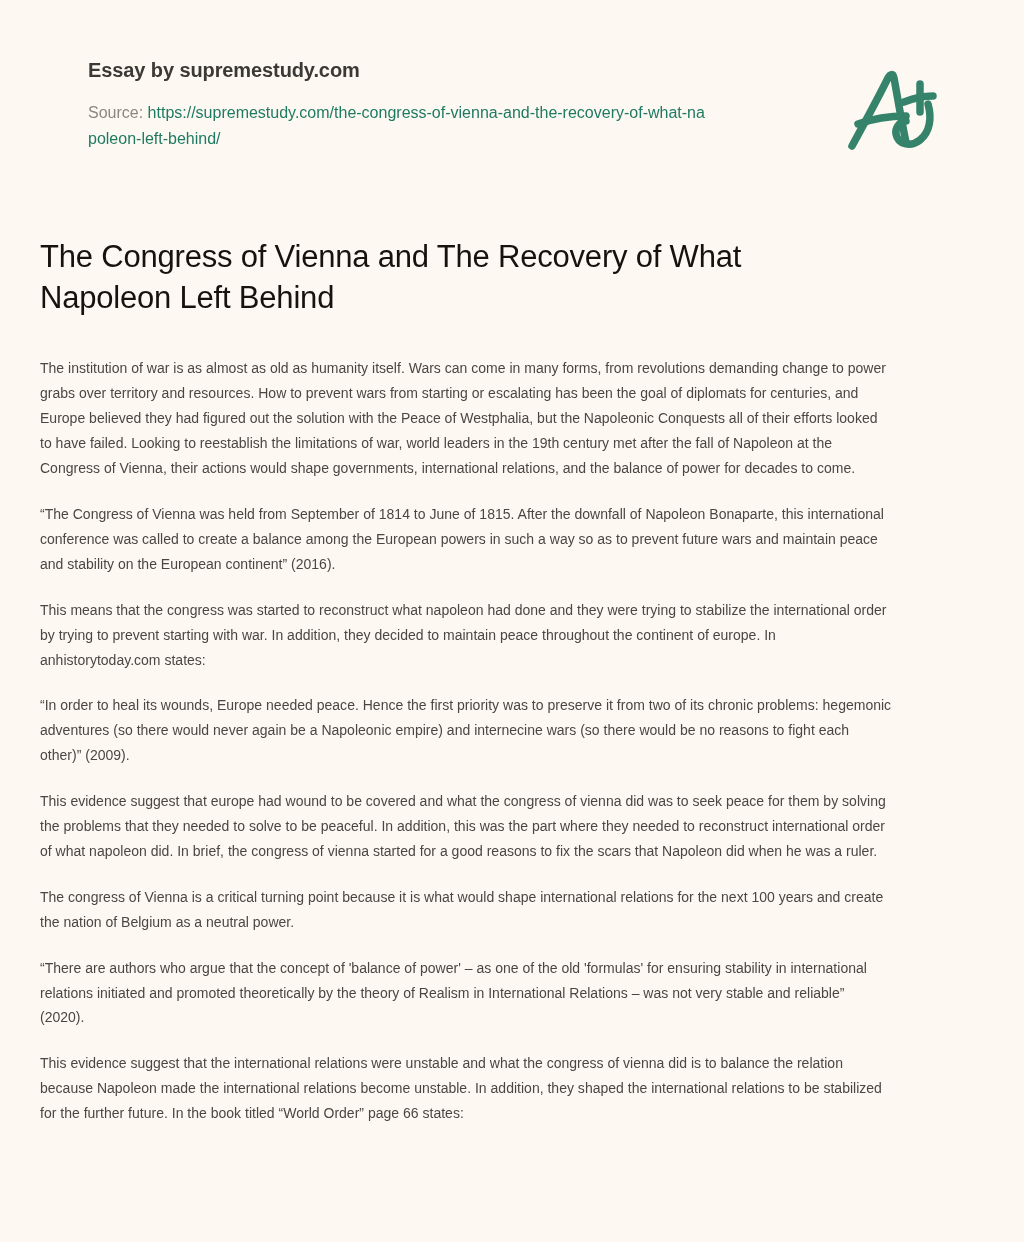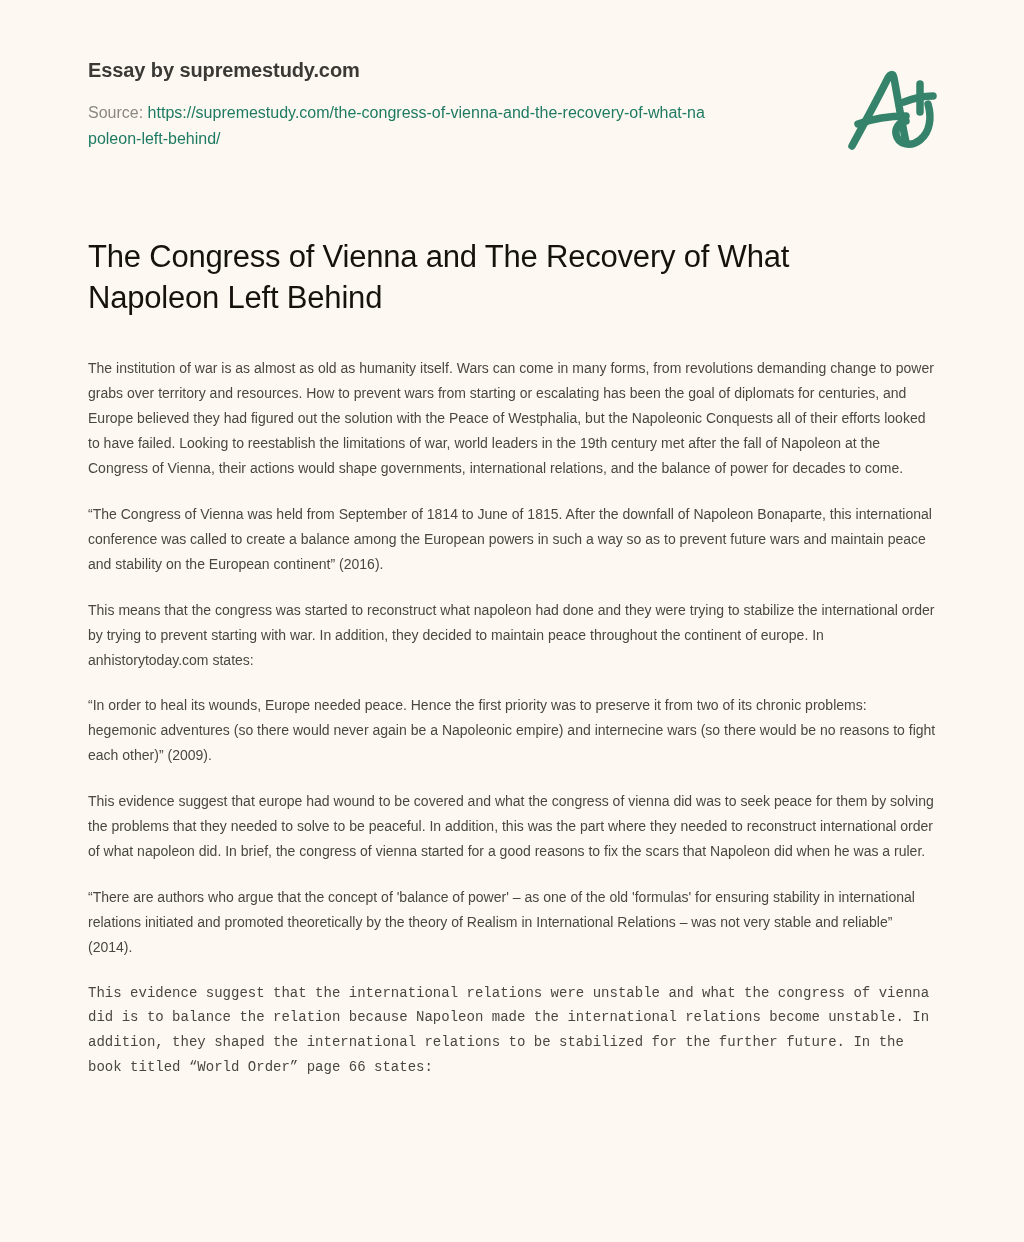--- a/index.html
+++ b/index.html
@@ -72,21 +72,21 @@
     width: 100%;
     height: 100%;
   }
 
   
   .article {
     position: absolute;
     left: 0;
     top: 236px;
     width: 1024px;
-    padding: 0 88px;
+    padding: 0 40px;
     box-sizing: border-box;
   }
 
   .article-title {
     font-size: 31px;
     font-weight: normal;
     color: #16130f;
     line-height: 1.33;
     margin: 0 0 38px 0;
     max-width: 790px;
@@ -97,21 +97,20 @@
     font-size: 14px;
     line-height: 1.78;
     color: #4a4742;
     margin: 0 0 21px 0;
     max-width: 852px;
     letter-spacing: 0.01px;
   }
 
   .para:last-child {
     margin-bottom: 0;
-    font-family: Liberation Mono, monospace;
   }
 </style>
 </head>
 <body>
 
 <div class="page">
 
   <div class="header">
     <div class="essay-by">Essay by supremestudy.com</div>
 
@@ -134,18 +133,19 @@
   </div>
 
   <div class="article">
     <h1 class="article-title">The Congress of Vienna and The Recovery of What Napoleon Left Behind</h1>
 
     <p class="para">The institution of war is as almost as old as humanity itself. Wars can come in many forms, from revolutions demanding change to power grabs over territory and resources. How to prevent wars from starting or escalating has been the goal of diplomats for centuries, and Europe believed they had figured out the solution with the Peace of Westphalia, but the Napoleonic Conquests all of their efforts looked to have failed. Looking to reestablish the limitations of war, world leaders in the 19th century met after the fall of Napoleon at the Congress of Vienna, their actions would shape governments, international relations, and the balance of power for decades to come.</p>
     <p class="para">“The Congress of Vienna was held from September of 1814 to June of 1815. After the downfall of Napoleon Bonaparte, this international conference was called to create a balance among the European powers in such a way so as to prevent future wars and maintain peace and stability on the European continent” (2016).</p>
     <p class="para">This means that the congress was started to reconstruct what napoleon had done and they were trying to stabilize the international order by trying to prevent starting with war. In addition, they decided to maintain peace throughout the continent of europe. In anhistorytoday.com states:</p>
     <p class="para">“In order to heal its wounds, Europe needed peace. Hence the first priority was to preserve it from two of its chronic problems: hegemonic adventures (so there would never again be a Napoleonic empire) and internecine wars (so there would be no reasons to fight each other)” (2009).</p>
     <p class="para">This evidence suggest that europe had wound to be covered and what the congress of vienna did was to seek peace for them by solving the problems that they needed to solve to be peaceful. In addition, this was the part where they needed to reconstruct international order of what napoleon did. In brief, the congress of vienna started for a good reasons to fix the scars that Napoleon did when he was a ruler.</p>
-    <p class="para">“There are authors who argue that the concept of 'balance of power' – as one of the old 'formulas' for ensuring stability in international relations initiated and promoted theoretically by the theory of Realism in International Relations – was not very stable and reliable” (2014).</p>
+    <p class="para">The congress of Vienna is a critical turning point because it is what would shape international relations for the next 100 years and create the nation of Belgium as a neutral power.</p>
+    <p class="para">“There are authors who argue that the concept of 'balance of power' – as one of the old 'formulas' for ensuring stability in international relations initiated and promoted theoretically by the theory of Realism in International Relations – was not very stable and reliable” (2020).</p>
     <p class="para">This evidence suggest that the international relations were unstable and what the congress of vienna did is to balance the relation because Napoleon made the international relations become unstable. In addition, they shaped the international relations to be stabilized for the further future. In the book titled “World Order” page 66 states:</p>
 
   </div>
 
 </div>
 
 </body></html>

